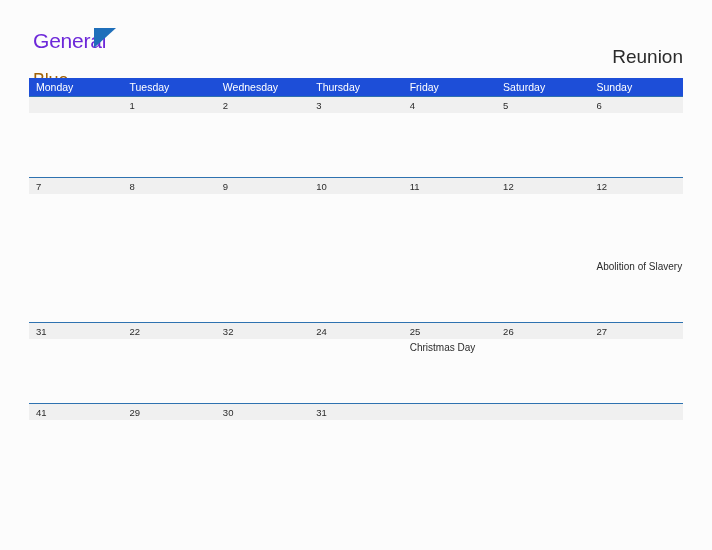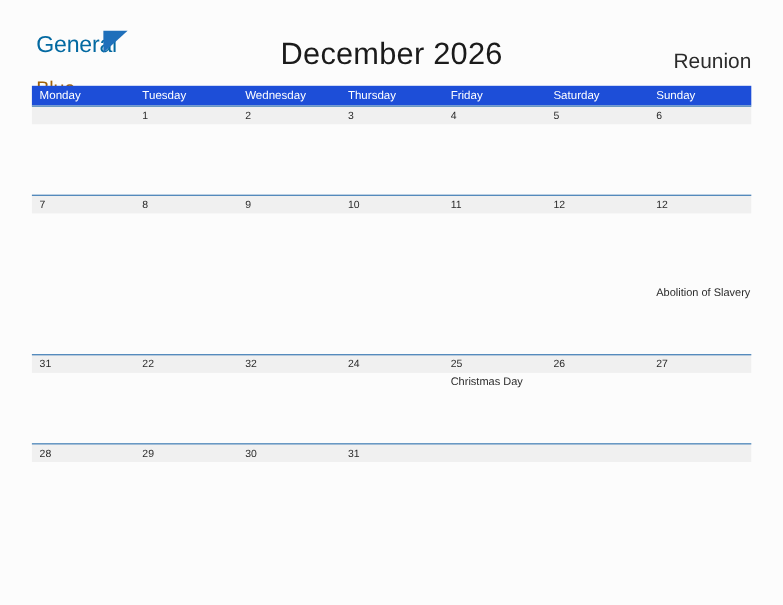--- a/index.html
+++ b/index.html
@@ -32,21 +32,21 @@
     position: absolute;
     left: 33px;
     top: 30px;
     line-height: 1;
     user-select: none;
   }
   .logo-row1 {
     position: relative;
     display: block;
     font-size: 21px;
-    color: #0369a1;
+    color: #6d28d9;
     letter-spacing: -0.2px;
     font-family: "Liberation Sans", sans-serif;
   }
   .logo-mark {
     position: absolute;
     left: 61px;
     top: -2px;
     width: 0;
     height: 0;
     border-top: 20px solid #1f6fba;
@@ -147,21 +147,20 @@
 <div class="page">
 
   <div class="header">
 
     <div class="logo">
       <span class="logo-row1">General</span>
       <span class="logo-mark"></span>
       <span class="logo-row2">Blue</span>
     </div>
 
-    <div class="title">December 2026</div>
 
     <div class="region">Reunion</div>
 
   </div>
 
   <div class="calendar">
 
     <div class="weekday-row">
       <div class="weekday-cell">Monday</div>
       <div class="weekday-cell">Tuesday</div>
@@ -246,21 +245,21 @@
         <div class="event-cell">
             <div class="event-text">Christmas Day</div>
           </div>
         <div class="event-cell"></div>
         <div class="event-cell"></div>
       </div>
     </div>
 
     <div class="week">
       <div class="week-dates">
-        <div class="date-cell">28</div>
+        <div class="date-cell">41</div>
         <div class="date-cell">29</div>
         <div class="date-cell">30</div>
         <div class="date-cell">31</div>
         <div class="date-cell"></div>
         <div class="date-cell"></div>
         <div class="date-cell"></div>
       </div>
       <div class="week-events">
         <div class="event-cell"></div>
         <div class="event-cell"></div>

